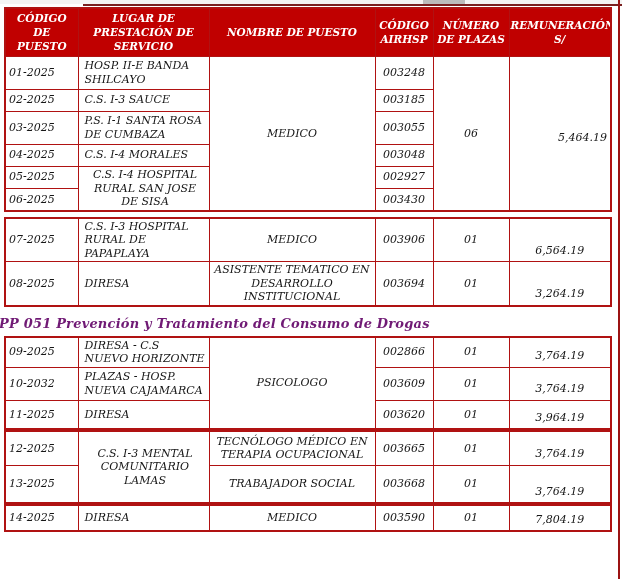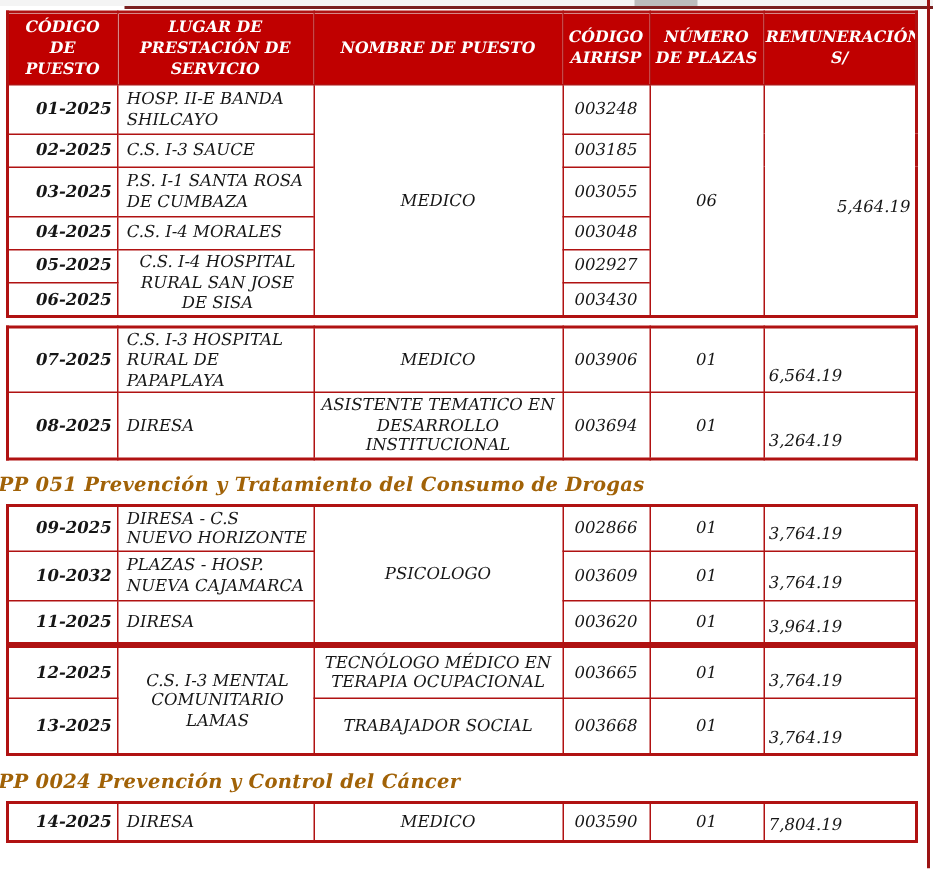--- a/index.html
+++ b/index.html
@@ -20,30 +20,30 @@
     font-style:italic;font-size:11px;color:#161616;
     border:2px solid #b01212;
   }
   td,th{border:1px solid #b01212;overflow:hidden;line-height:1.22;}
   th{
     background:#c00000;color:#ffffff;font-weight:bold;font-style:italic;
     font-size:10.5px;text-align:center;vertical-align:middle;padding:2px 1px;
     line-height:1.35;
   }
   td{vertical-align:middle;padding:1px 3px;}
-  .c-code{text-align:right;font-weight:bold;}
+  .c-code{text-align:left;}
   .c-place{text-align:left;padding-left:6px;}
   .c-place-center{text-align:center;}
   .c-puesto{text-align:center;}
   .c-airhsp{text-align:center;}
   .c-plazas{text-align:center;}
-  .c-rem{text-align:left;vertical-align:bottom;padding-bottom:4px;}
+  .c-rem{text-align:center;vertical-align:bottom;padding-bottom:4px;}
   .c-rem-mid{text-align:right;vertical-align:middle;padding-top:10px;}
   .section-heading{
-    font-weight:bold;font-style:italic;font-size:13px;color:#a16207;
+    font-weight:bold;font-style:italic;font-size:13px;color:#701a75;
     margin:10px 0 5px -5px;letter-spacing:.2px;white-space:nowrap;
   }
   .section-heading.first{margin-top:9px;}
   table.t2{margin-top:5px;}
 </style>
 </head>
 <body>
 
 <div class="top-strip"></div>
 <div class="top-line"></div>
@@ -193,21 +193,20 @@
       <tr style="height:38px">
         <td class="c-code">13-2025</td>
         <td class="c-puesto">TRABAJADOR SOCIAL</td>
         <td class="c-airhsp">003668</td>
         <td class="c-plazas">01</td>
         <td class="c-rem">3,764.19</td>
       </tr>
     </tbody>
   </table>
 
-  <div class="section-heading">PP 0024 Prevención y Control del Cáncer</div>
   <table>
     <colgroup>
         <col style="width:73px">
         <col style="width:131px">
         <col style="width:166px">
         <col style="width:58px">
         <col style="width:76px">
         <col style="width:102px">
       </colgroup>
     <tbody>

